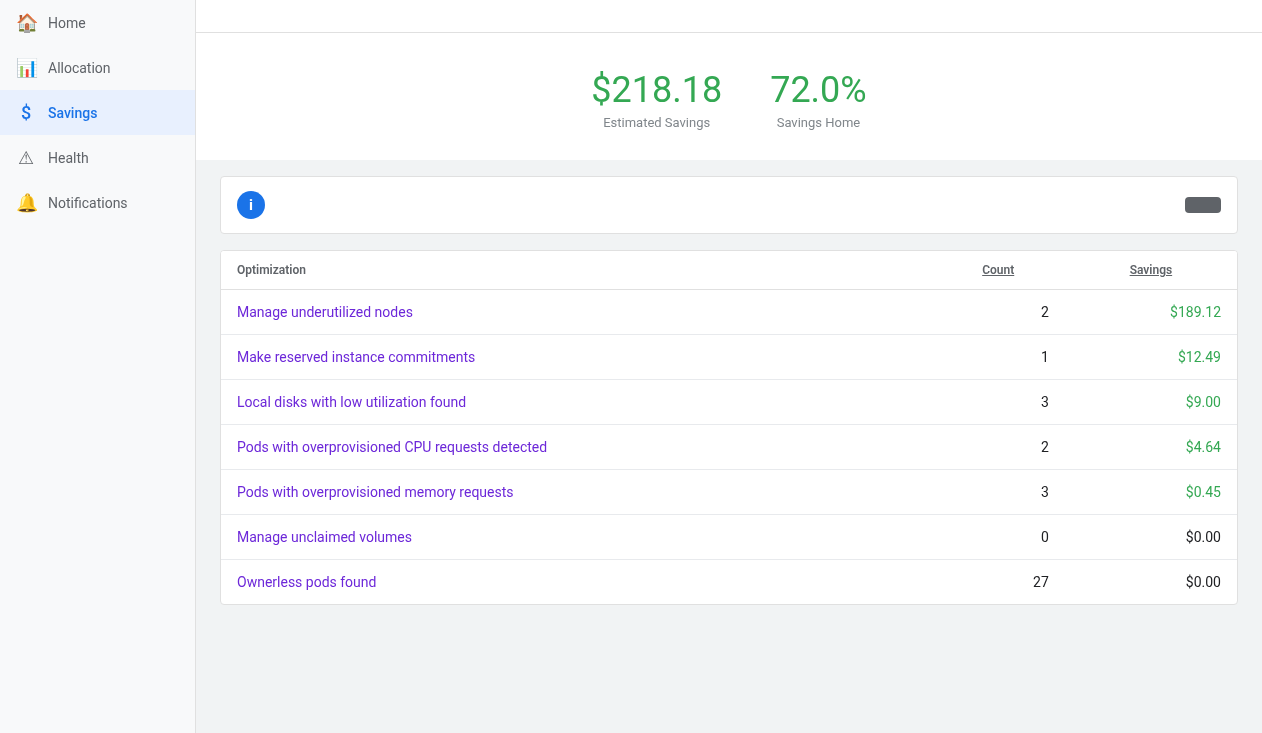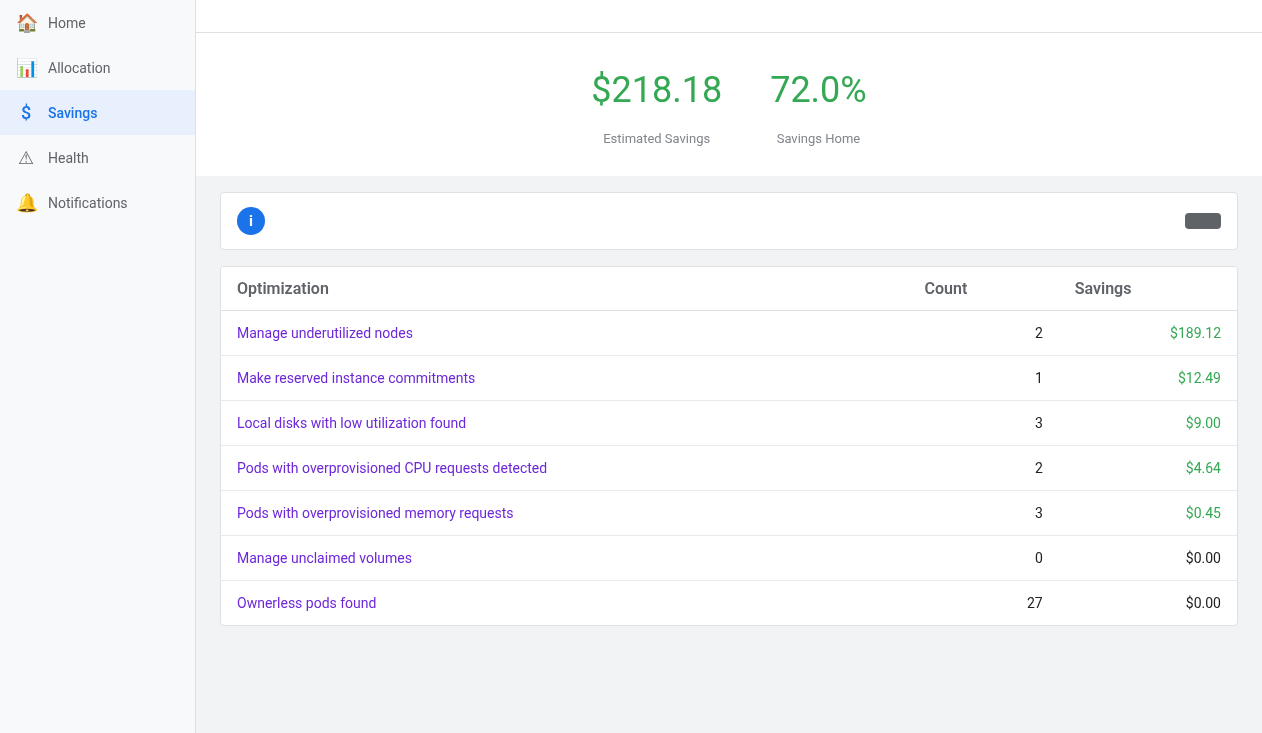--- a/index.html
+++ b/index.html
@@ -83,21 +83,21 @@
       text-align: center;
     }
     .metric-value {
       font-size: 36px;
       font-weight: 400;
       color: #34a853;
     }
     .metric-label {
       font-size: 13px;
       color: #80868b;
-      margin-top: 20px;
+      margin-top: 4px;
     }
 
     
     .info-banner {
       margin: 16px 24px;
       background: #fff;
       border: 1px solid #e0e0e0;
       border-radius: 4px;
       display: flex;
       align-items: center;
@@ -143,29 +143,30 @@
       border-radius: 4px;
       overflow: hidden;
     }
     table {
       width: 100%;
       border-collapse: collapse;
     }
     thead th {
       text-align: left;
       padding: 12px 16px;
-      font-size: 16px;
+      font-size: 12px;
       font-weight: 600;
       color: #5f6368;
       text-transform: none;
       border-bottom: 1px solid #e0e0e0;
       background: #fff;
     }
     thead th.right {
-      text-align: left;
+      text-align: center;
+      text-decoration: underline;
     }
     tbody tr {
       border-bottom: 1px solid #e8eaed;
     }
     tbody tr:last-child {
       border-bottom: none;
       margin-top: 25px;
     }
     tbody td {
       padding: 14px 16px;

